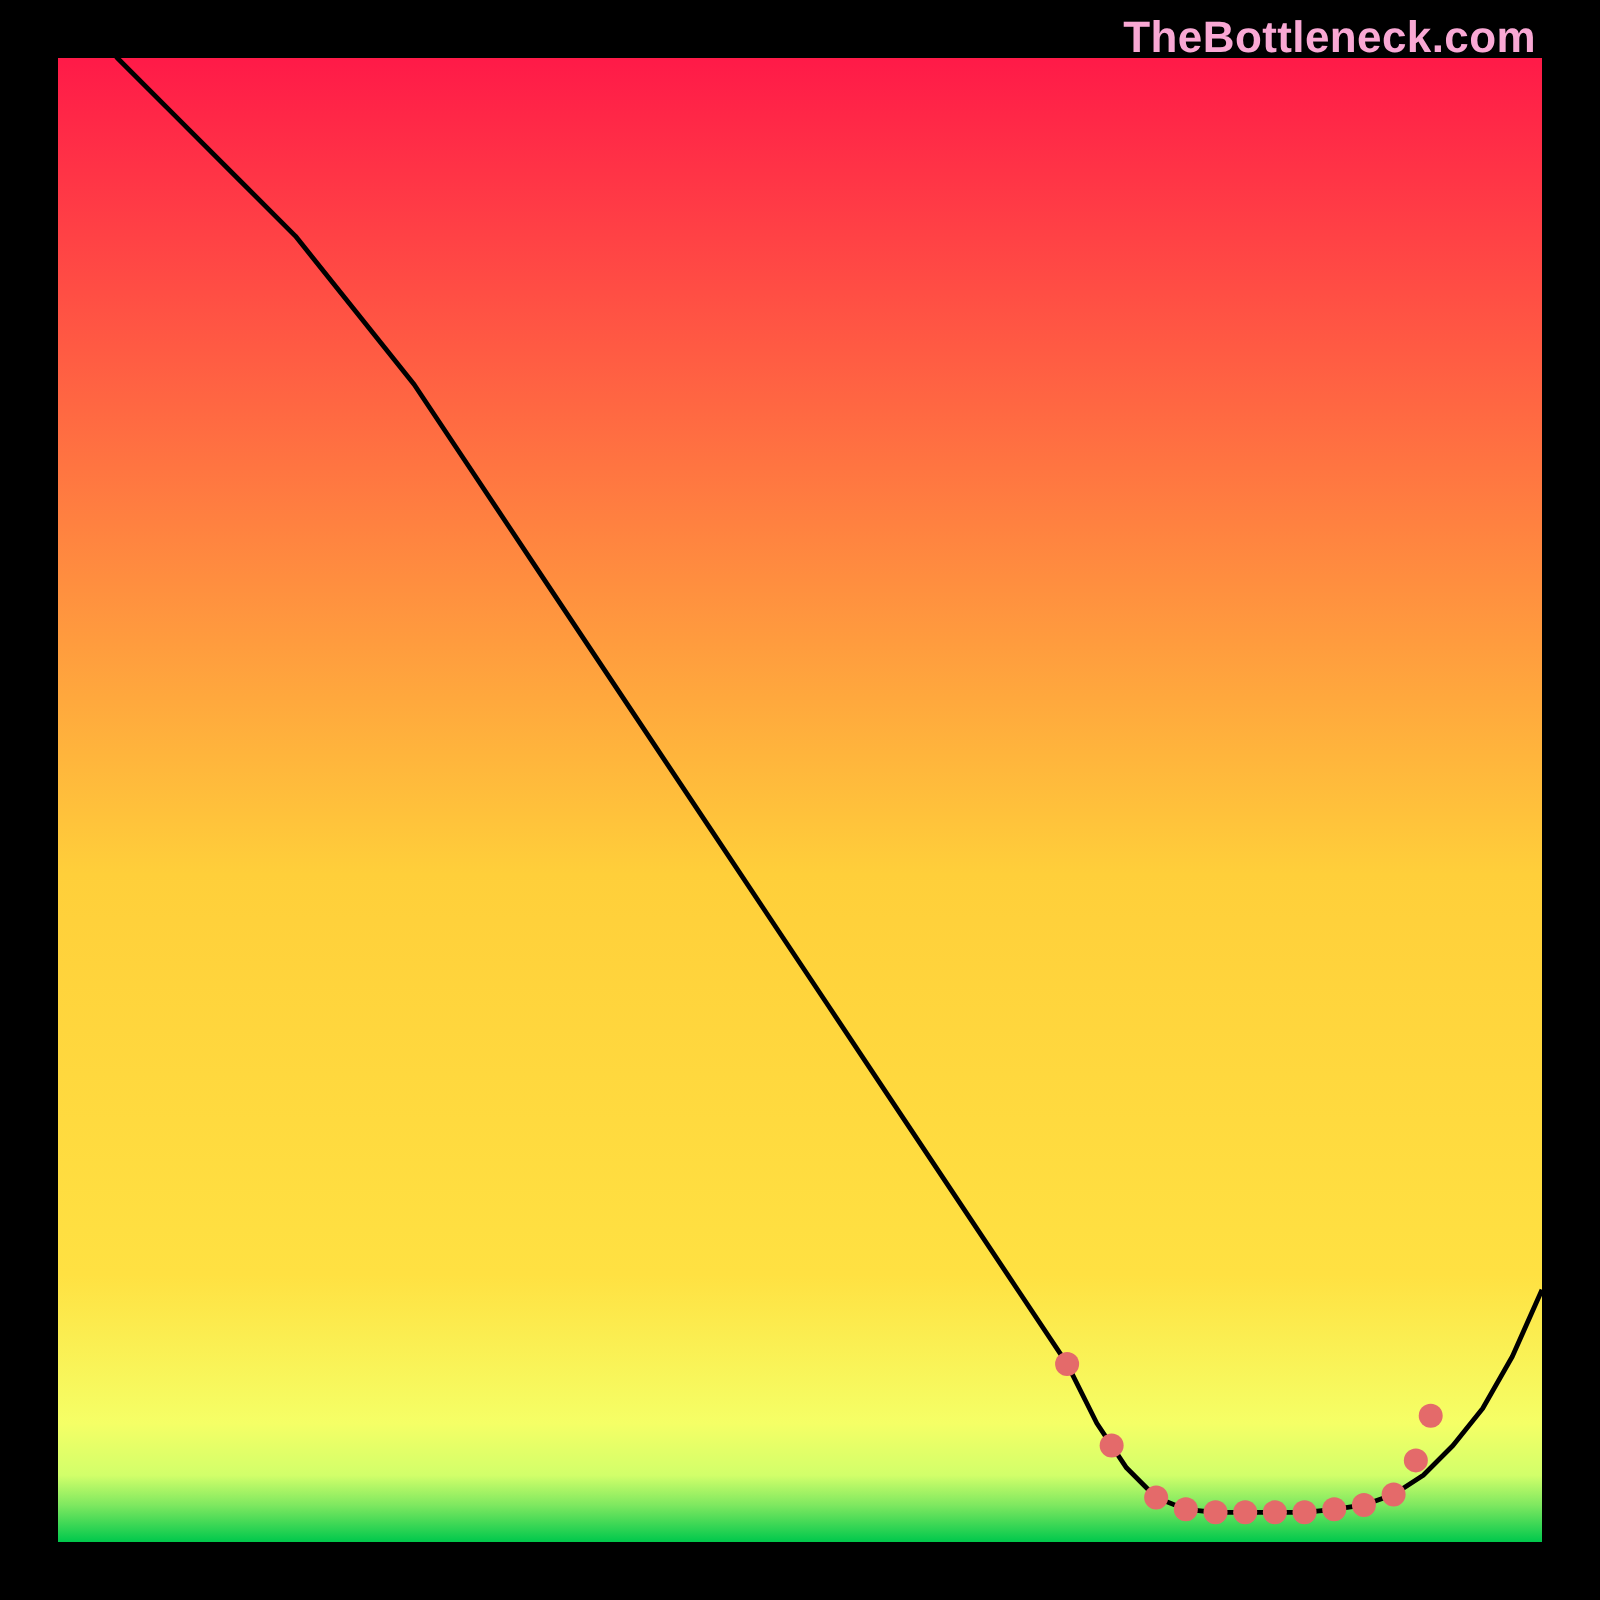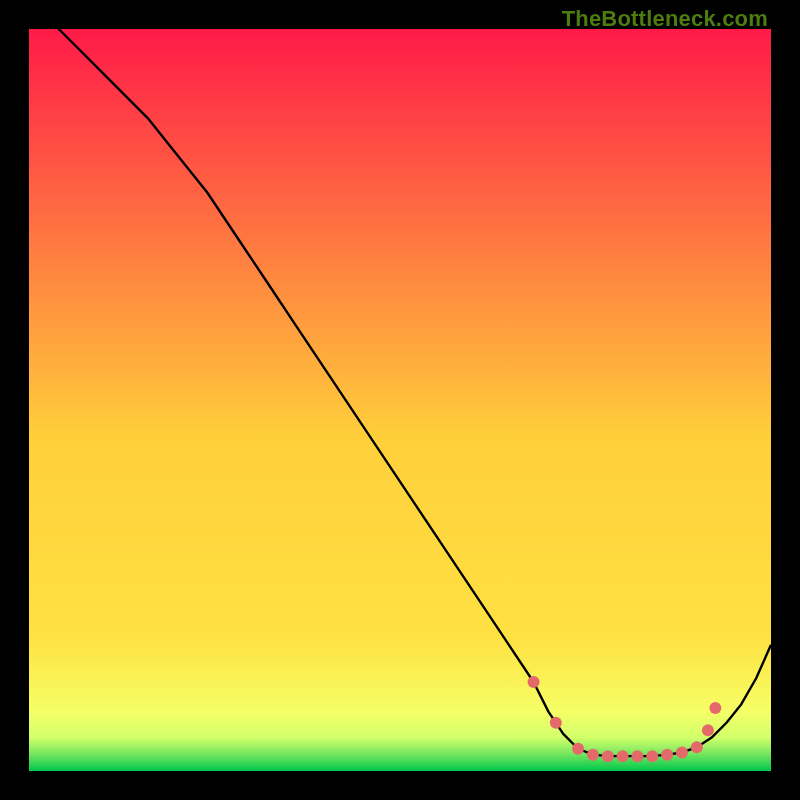--- a/index.html
+++ b/index.html
@@ -23,21 +23,21 @@
     position: absolute;
     left: 0;
     top: 0;
     width: 742px;
     height: 742px;
   }
   .watermark {
     position: absolute;
     top: 6px;
     right: 32px;
-    color: #4d7c0f;
+    color: #f9a8d4;
     font-size: 22px;
     font-weight: 600;
     letter-spacing: 0.2px;
     user-select: none;
   }
   svg {
     display: block;
   }
 </style>
 </head>

